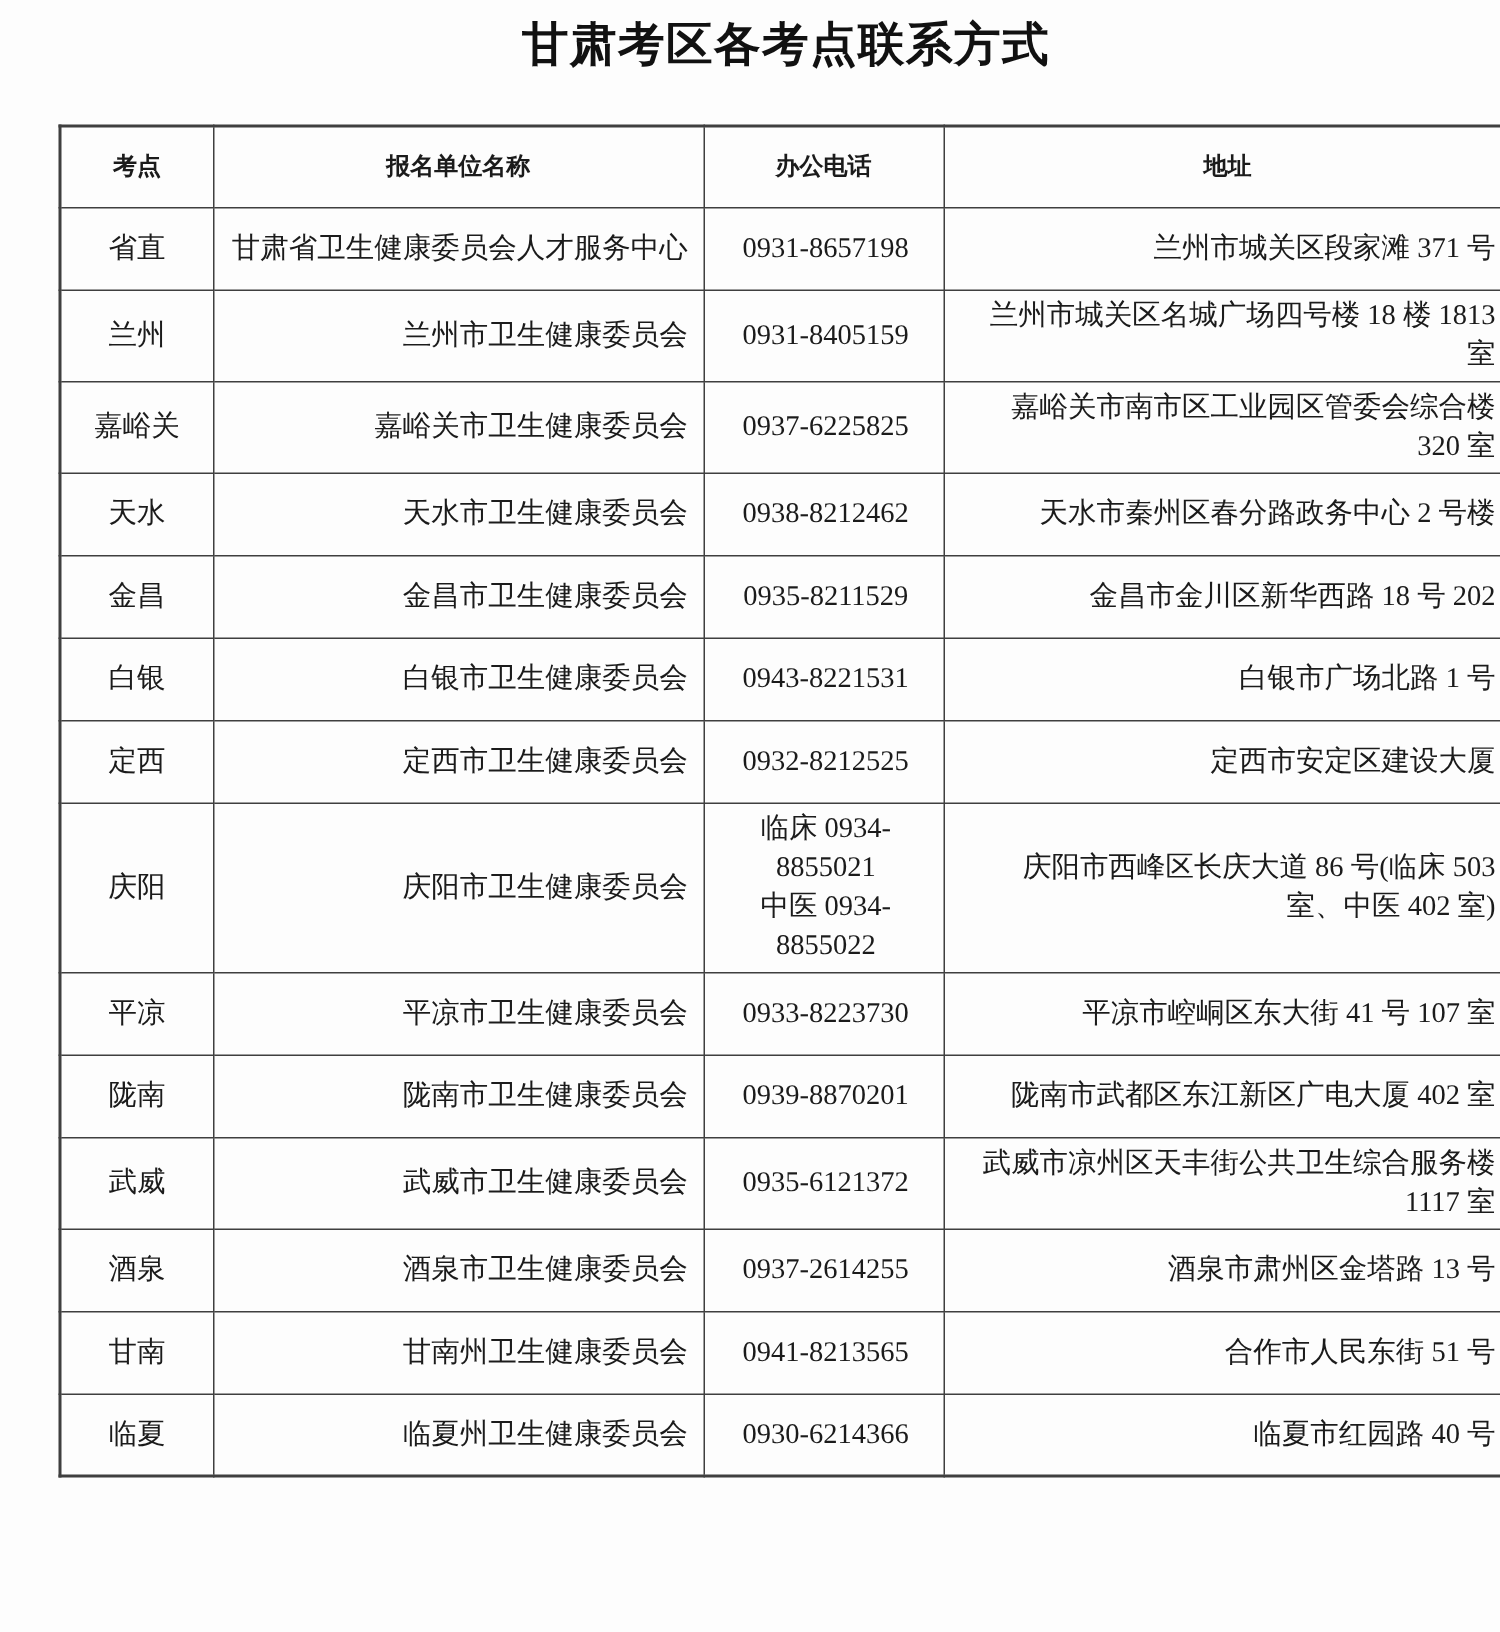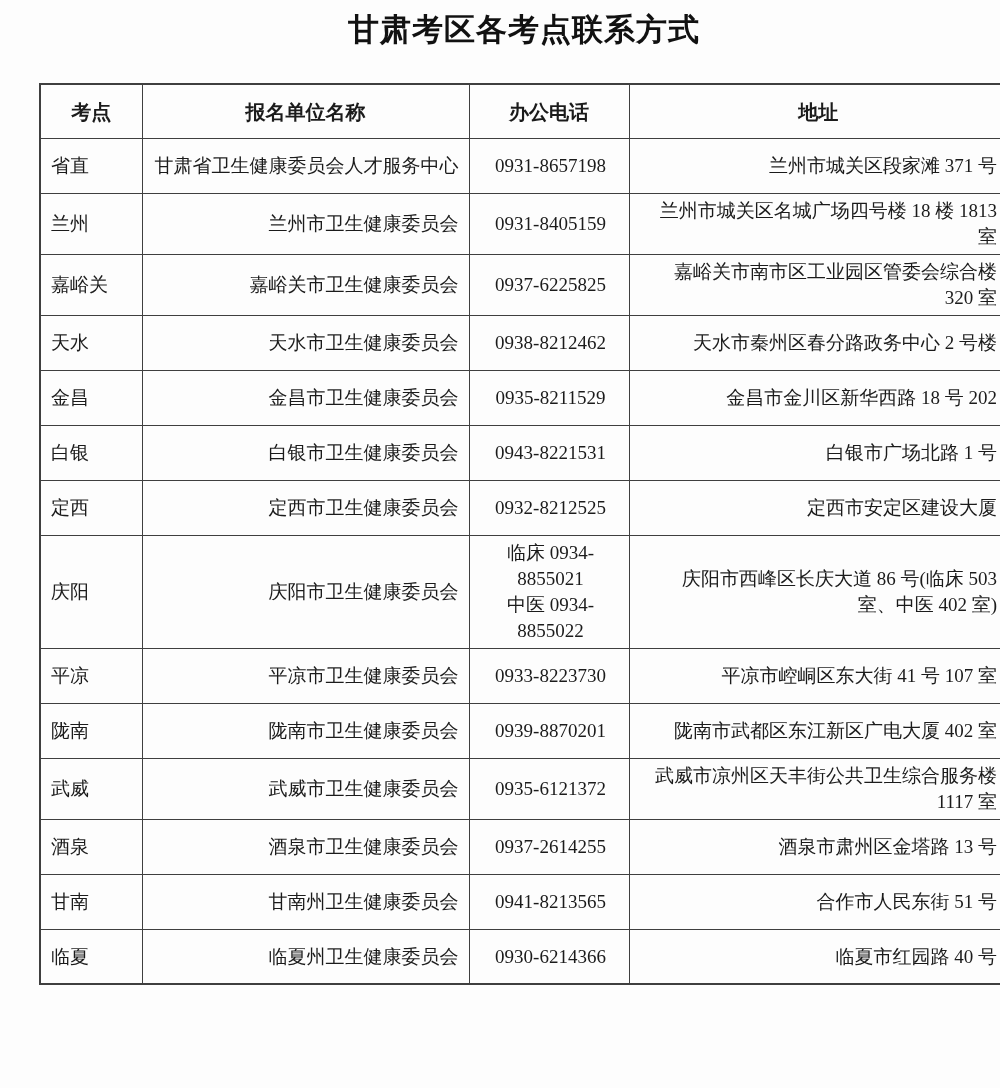--- a/index.html
+++ b/index.html
@@ -46,29 +46,29 @@
     border:1px solid var(--border-color);
     padding:4px 10px;
     line-height:26px;
     vertical-align:middle;
     word-break:break-word;
   }
   .contact-table th{
     height:54px;
     font-weight:bold;
     text-align:center;
-    font-size:20px;
+    font-size:16px;
     font-family:"Liberation Sans","DejaVu Sans",sans-serif;
   }
   .contact-table td{height:55px;}
   col.c-site{width:102px;}
   col.c-unit{width:327px;}
   col.c-phone{width:160px;}
   col.c-addr{width:379px;}
-  td.cell-site{}
+  td.cell-site{text-align:center;}
   td.cell-unit{text-align:right;}
   td.cell-phone{text-align:center;padding-left:13px;}
   td.cell-addr{text-align:right;padding-left:13px;}
 </style>
 </head>
 <body>
 
 <div class="page">
   <h1 class="doc-title">甘肃考区各考点联系方式</h1>
 

